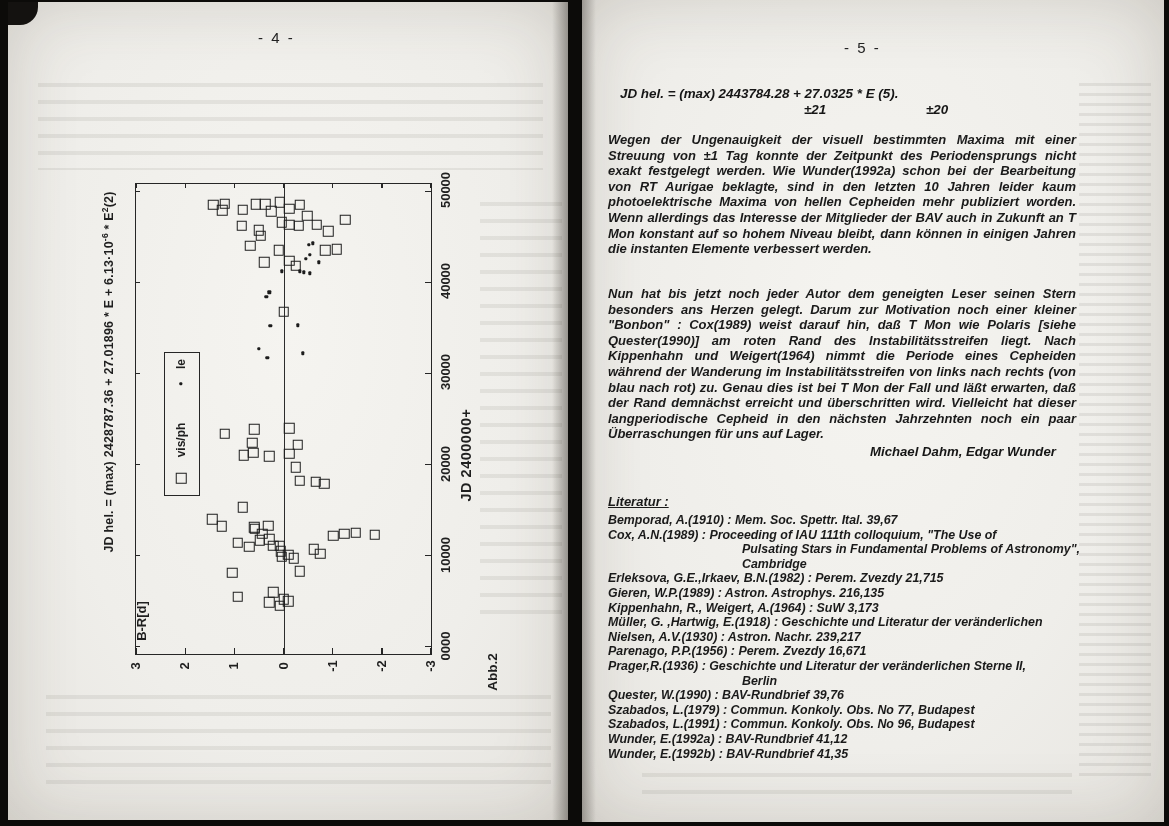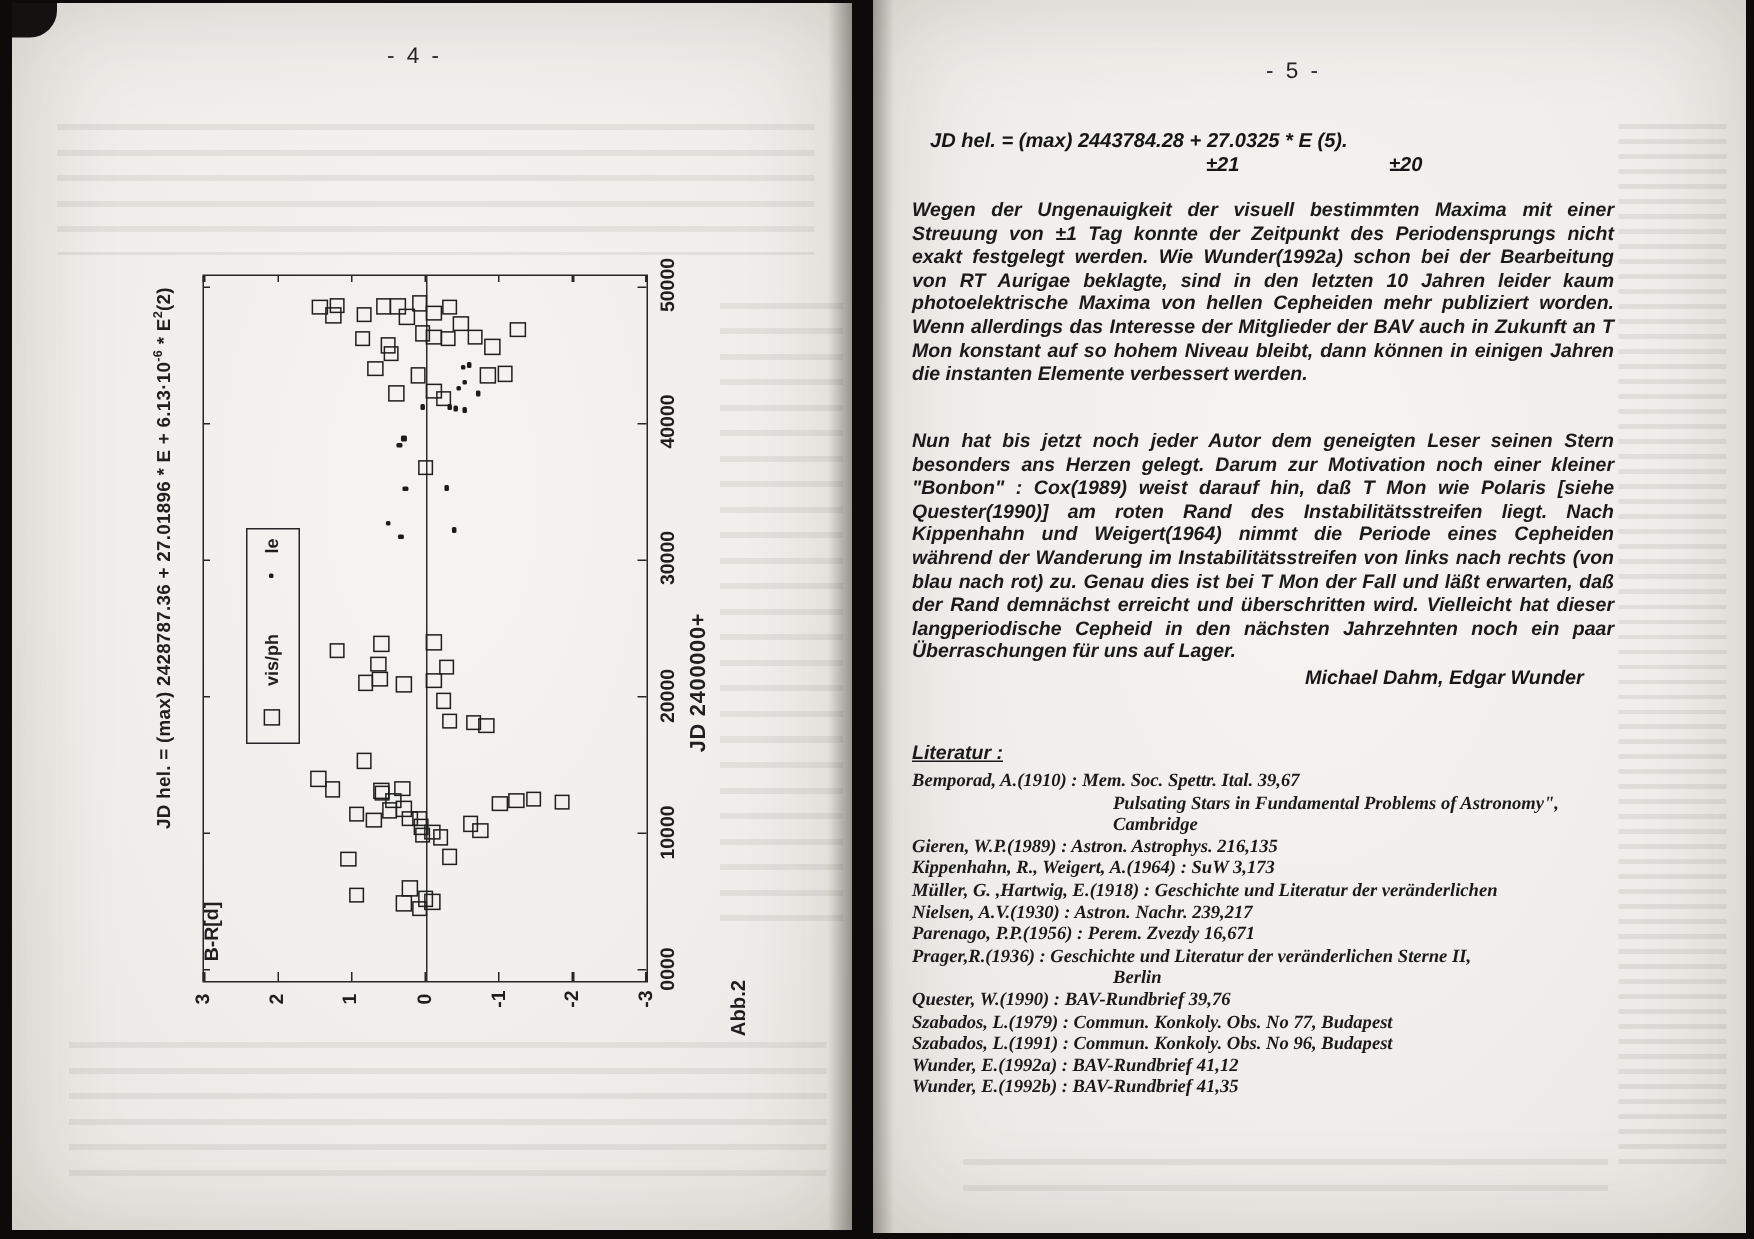--- a/index.html
+++ b/index.html
@@ -35,21 +35,21 @@
   .chart-text{font-size:13px;font-weight:700;}
   .formula-rot{font-size:12.5px;font-weight:700;letter-spacing:.2px;}
   .formula-rot sup{font-size:8.5px;}
   .legend-frame{position:absolute;border:1.4px solid #262626;}
   
   .bodytext{position:absolute;color:#1a1a1a;font-weight:700;font-style:italic;
       font-size:13px;line-height:15.6px;text-align:justify;}
   .formula-line{position:absolute;color:#161616;font-weight:700;font-style:italic;font-size:13.4px;white-space:nowrap;}
   .lit-head{position:absolute;color:#1a1a1a;font-weight:700;font-style:italic;font-size:13px;text-decoration:underline;}
   .refs{position:absolute;color:#1a1a1a;font-weight:700;font-style:italic;font-size:12.4px;line-height:14.6px;width:488px;}
-  .ref-line{white-space:nowrap;font-family:Liberation Serif, serif;}
+  .ref-line{white-space:nowrap;}
   .ref-cont{padding-left:134px;}
   .signature{position:absolute;color:#161616;font-weight:700;font-style:italic;font-size:13.2px;}
 </style>
 </head>
 <body>
 
 <div class="canvas">
 
   <div class="page page-left">
     <div class="corner-blob"></div>
@@ -258,22 +258,24 @@
     <div class="bodytext" style="left:26px;top:132px;width:468px;">Wegen der Ungenauigkeit der visuell bestimmten Maxima mit einer Streuung von ±1 Tag konnte der Zeitpunkt des Periodensprungs nicht exakt festgelegt werden. Wie Wunder(1992a) schon bei der Bearbeitung von RT Aurigae beklagte, sind in den letzten 10 Jahren leider kaum photoelektrische Maxima von hellen Cepheiden mehr publiziert worden. Wenn allerdings das Interesse der Mitglieder der BAV auch in Zukunft an T Mon konstant auf so hohem Niveau bleibt, dann können in einigen Jahren die instanten Elemente verbessert werden.</div>
 
     <div class="bodytext" style="left:26px;top:286px;width:468px;">Nun hat bis jetzt noch jeder Autor dem geneigten Leser seinen Stern besonders ans Herzen gelegt. Darum zur Motivation noch einer kleiner "Bonbon" : Cox(1989) weist darauf hin, daß T Mon wie Polaris [siehe Quester(1990)] am roten Rand des Instabilitätsstreifen liegt. Nach Kippenhahn und Weigert(1964) nimmt die Periode eines Cepheiden während der Wanderung im Instabilitätsstreifen von links nach rechts (von blau nach rot) zu. Genau dies ist bei T Mon der Fall und läßt erwarten, daß der Rand demnächst erreicht und überschritten wird. Vielleicht hat dieser langperiodische Cepheid in den nächsten Jahrzehnten noch ein paar Überraschungen für uns auf Lager.</div>
 
     <div class="signature" style="left:288px;top:444px;">Michael Dahm, Edgar Wunder</div>
 
     <div class="lit-head" style="left:26px;top:494px;">Literatur :</div>
 
     <div class="refs" style="left:26px;top:513px;" id="reference-list">
         <div class="ref-line">Bemporad, A.(1910) : Mem. Soc. Spettr. Ital. 39,67</div>
+        <div class="ref-line">Cox, A.N.(1989) : Proceeding of IAU 111th colloquium, "The Use of</div>
         <div class="ref-line ref-cont">Pulsating Stars in Fundamental Problems of Astronomy",</div>
         <div class="ref-line ref-cont">Cambridge</div>
+        <div class="ref-line">Erleksova, G.E.,Irkaev, B.N.(1982) : Perem. Zvezdy 21,715</div>
         <div class="ref-line">Gieren, W.P.(1989) : Astron. Astrophys. 216,135</div>
         <div class="ref-line">Kippenhahn, R., Weigert, A.(1964) : SuW 3,173</div>
         <div class="ref-line">Müller, G. ,Hartwig, E.(1918) : Geschichte und Literatur der veränderlichen</div>
         <div class="ref-line">Nielsen, A.V.(1930) : Astron. Nachr. 239,217</div>
         <div class="ref-line">Parenago, P.P.(1956) : Perem. Zvezdy 16,671</div>
         <div class="ref-line">Prager,R.(1936) : Geschichte und Literatur der veränderlichen Sterne II,</div>
         <div class="ref-line ref-cont">Berlin</div>
         <div class="ref-line">Quester, W.(1990) : BAV-Rundbrief 39,76</div>
         <div class="ref-line">Szabados, L.(1979) : Commun. Konkoly. Obs. No 77, Budapest</div>
         <div class="ref-line">Szabados, L.(1991) : Commun. Konkoly. Obs. No 96, Budapest</div>

